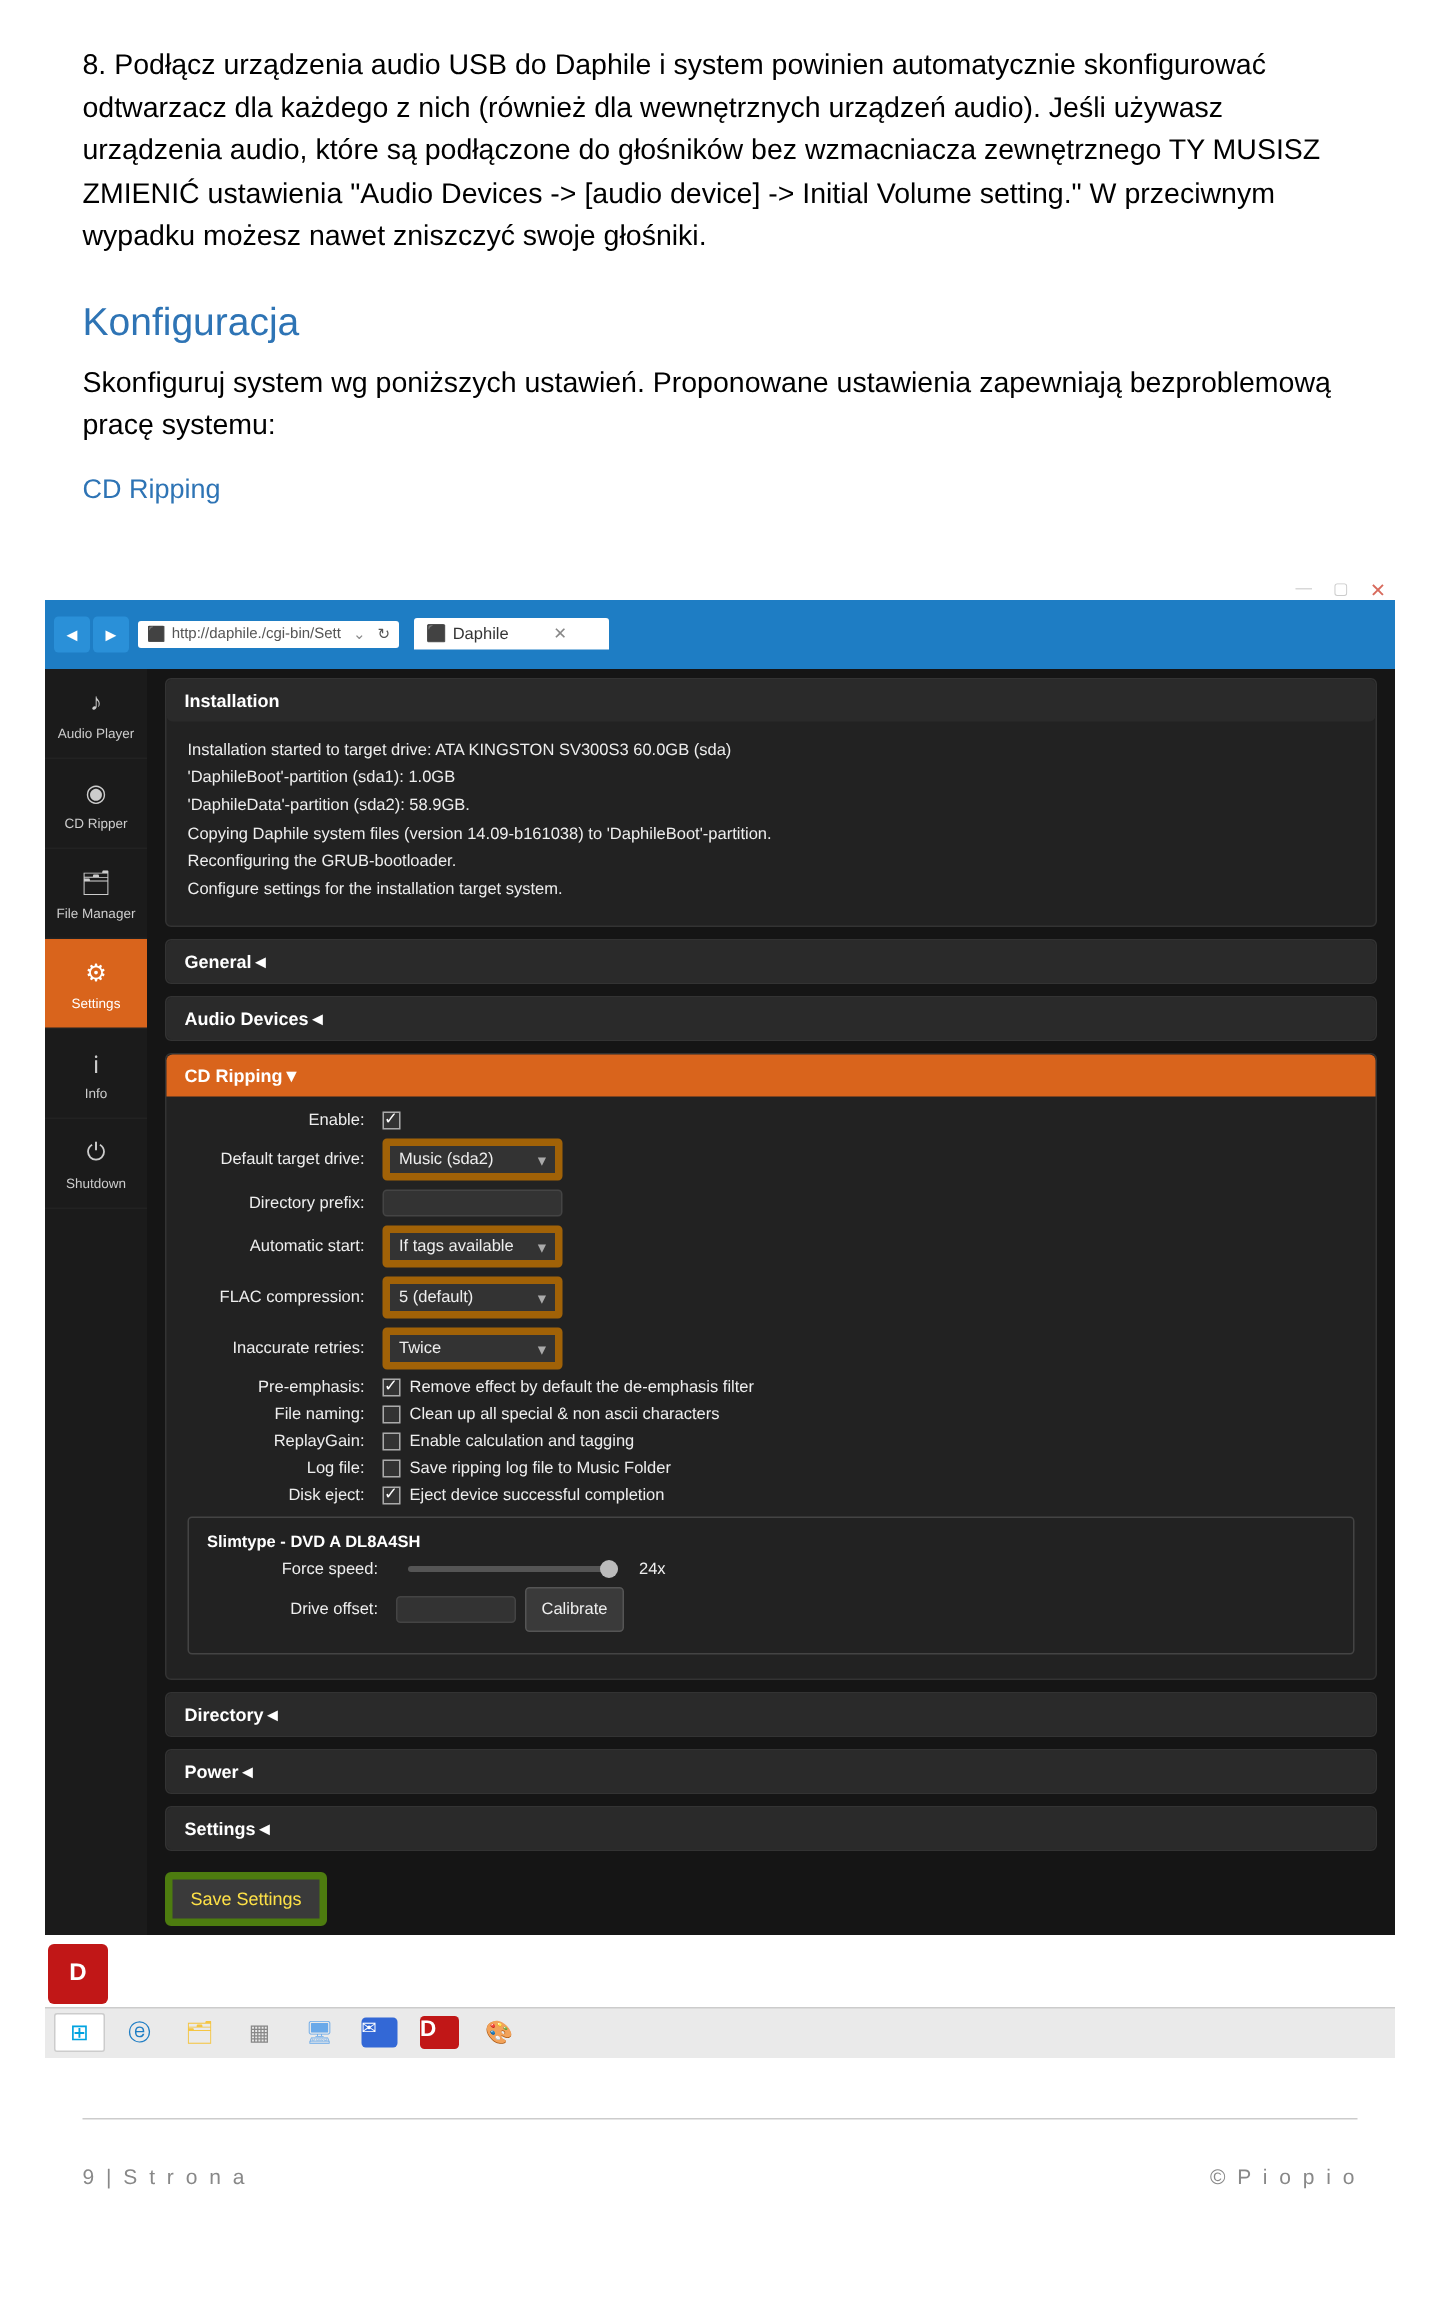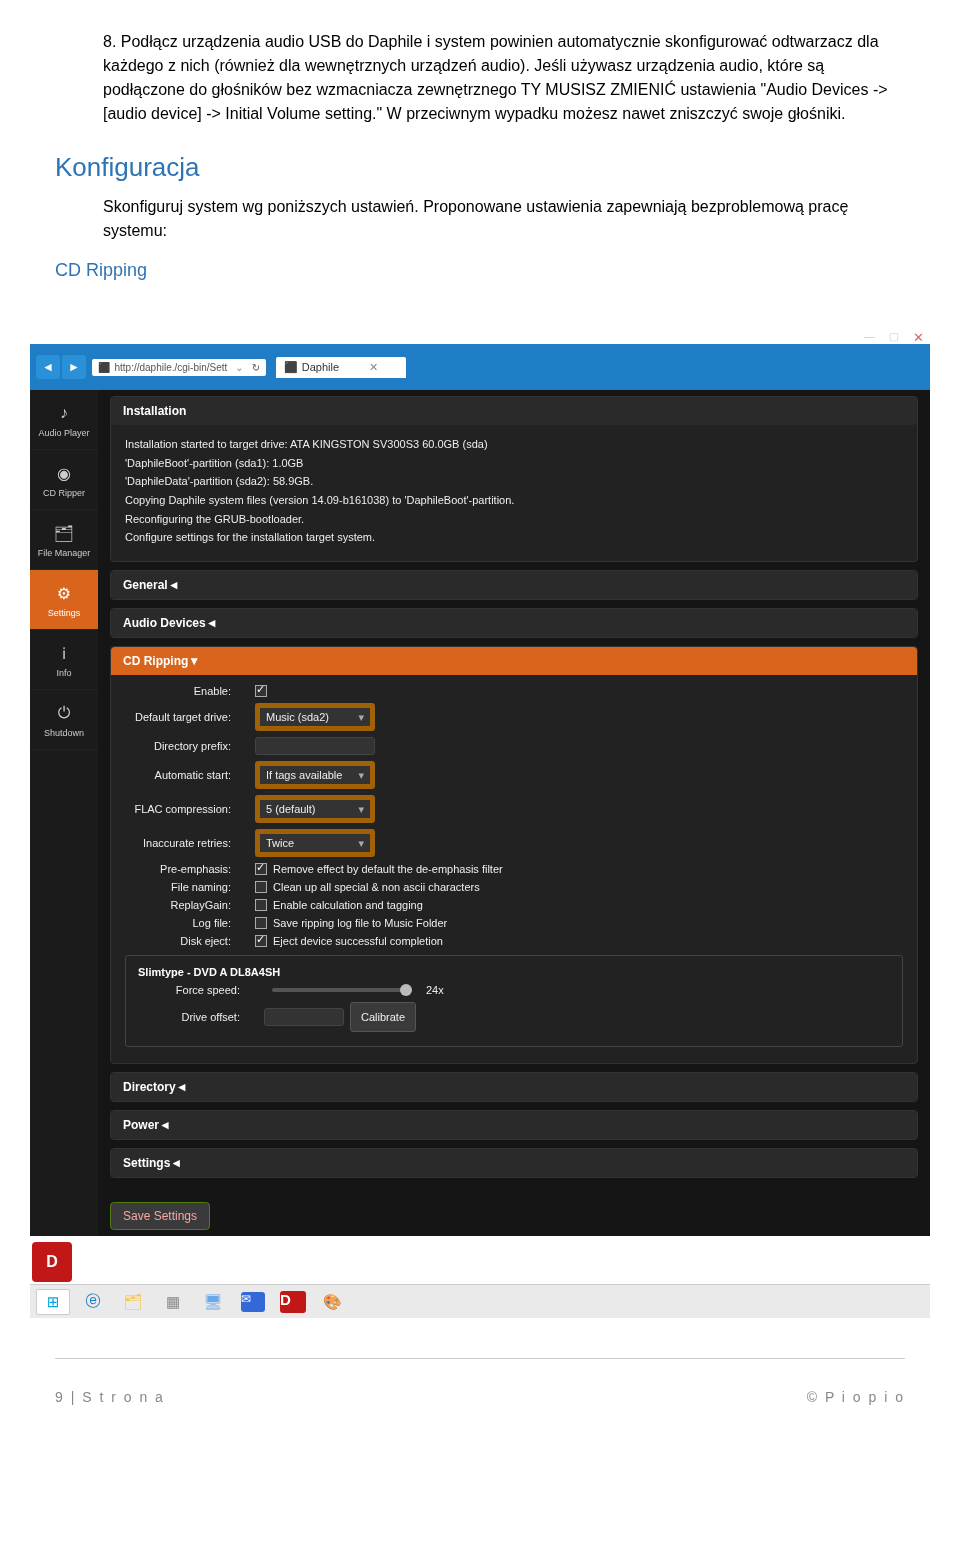--- a/index.html
+++ b/index.html
@@ -8,21 +8,21 @@
     background: #fff;
     width: 960px;
     margin: 0 auto;
     color: #000;
     font-size: 14px;
   }
   .doc-text {
     padding: 30px 55px 10px 55px;
     line-height: 1.5;
   }
-  .doc-text p { margin-bottom: 14px; font-size: 16px; margin-left: 48px; }
+  .doc-text p { margin-bottom: 14px; font-size: 19px; }
   .doc-text h2 {
     color: #2E74B5;
     font-weight: normal;
     font-size: 26px;
     margin-top: 22px;
     margin-bottom: 8px;
   }
   .doc-text h3 {
     color: #2E74B5;
     font-weight: normal;
@@ -153,21 +153,21 @@
   .install-lines { padding: 10px 14px 14px 14px; line-height:1.7; font-size:11px;color:#eee;}
   .form-row {
     display: flex;
     align-items: center;
     margin-bottom: 6px;
     font-size: 11px;
   }
   .form-row label {
     width: 130px;
     text-align: right;
-    padding-right: 24px;
+    padding-right: 12px;
     color: #eee;
   }
   .form-row .val {
     display:flex;align-items:center;gap:6px;color:#eee;
   }
   .sel {
     background: #333;
     border: 5px solid #a16207;
     color: #eee;
     padding: 3px 22px 3px 6px;
@@ -201,22 +201,22 @@
     width:140px;height:4px;background:#555;border-radius:2px;position:relative;margin:0 8px;
   }
   .slider .knob{
     width:12px;height:12px;border-radius:50%;background:#bbb;position:absolute;top:-4px;right:0;
   }
   .btn {
     background:#3a3a3a;border:1px solid #555;color:#eee;padding:8px 10px;
     border-radius:3px;font-size:11px;display:inline-block;
   }
   .save-btn{
-    background:#3a3a3a;border:1px solid #4d7c0f;color:#fca5a5;padding:6px 12px;
-    border-radius:4px;font-size:12px;margin-top:16px;display:inline-block;
+    background:#3a3a3a;border:5px solid #4d7c0f;color:#fde047;padding:6px 12px;
+    border-radius:4px;font-size:12px;margin-top:6px;display:inline-block;
   }
 
   
   .taskbar-wrap{margin: 0 30px;}
   .hifi-badge{
     width:40px;height:40px;background:#c11717;color:#fff;display:flex;align-items:center;
     justify-content:center;font-weight:bold;font-size:16px;margin:6px 0 2px 2px;border-radius:4px;
   }
   .taskbar{
     height:34px;background:#eaeaea;display:flex;align-items:center;padding:0 6px;gap:6px;

